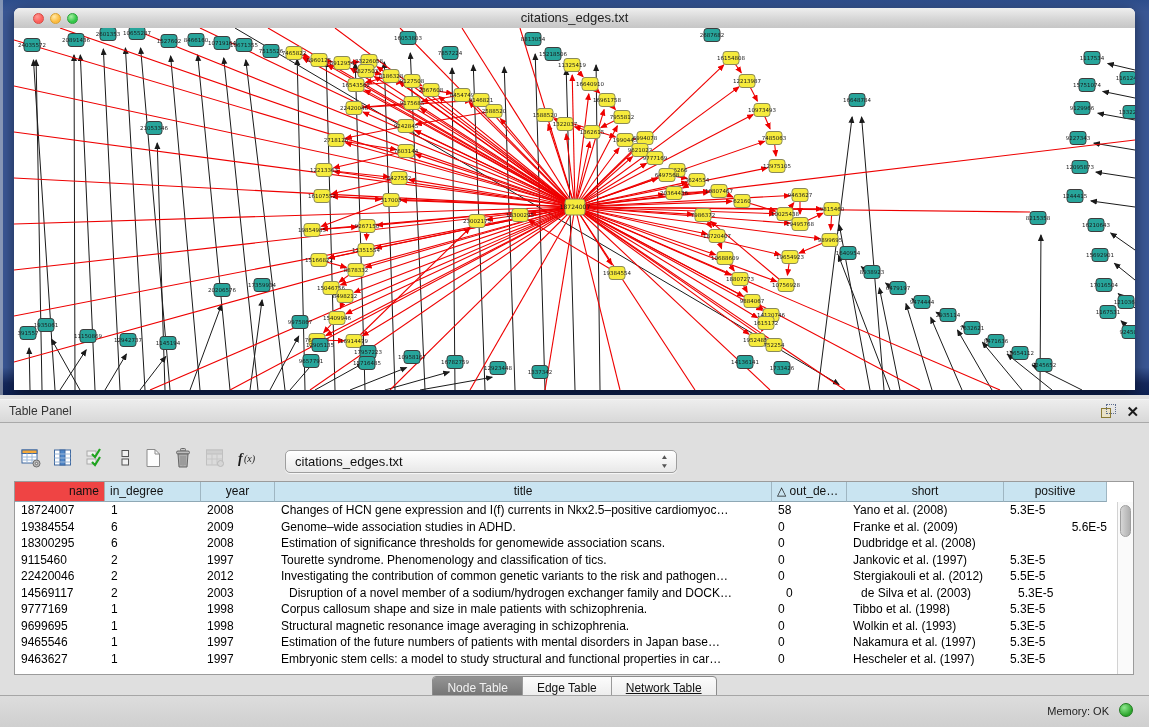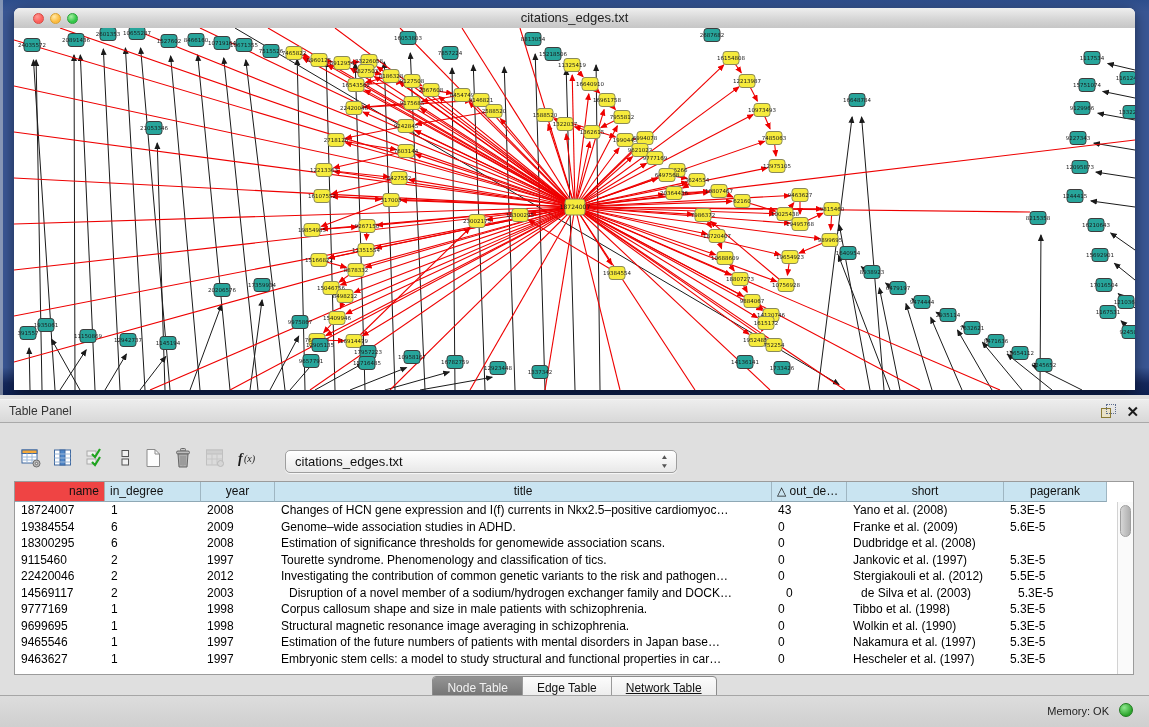--- a/index.html
+++ b/index.html
@@ -689,40 +689,40 @@
   </div>
 
   <div class="tablebox">
     <div class="thead" id="thead">
         <div class="th gray" style="width: 90px; text-align: right;">name</div>
         <div class="th" style="width: 96px; ">in_degree</div>
         <div class="th" style="width: 74px; text-align: center;">year</div>
         <div class="th" style="width: 497px; text-align: center;">title</div>
         <div class="th" style="width: 75px; text-align: left;">△ out_de…</div>
         <div class="th" style="width: 157px; text-align: center;">short</div>
-        <div class="th" style="width: 103px; text-align: center;">pagerank</div>
+        <div class="th" style="width: 103px; text-align: center;">positive</div>
       </div>
     <div id="tbody">
         <div class="trow">
           <div class="td" style="width: 90px;">18724007</div>
           <div class="td" style="width: 96px;">1</div>
           <div class="td" style="width: 74px;">2008</div>
           <div class="td" style="width: 497px;">Changes of HCN gene expression and I(f) currents in Nkx2.5–positive cardiomyoc…</div>
-          <div class="td" style="width: 75px;">43</div>
+          <div class="td" style="width: 75px;">58</div>
           <div class="td" style="width: 157px;">Yano et al. (2008)</div>
           <div class="td" style="width: 103px;">5.3E-5</div>
         </div>
         <div class="trow">
           <div class="td" style="width: 90px;">19384554</div>
           <div class="td" style="width: 96px;">6</div>
           <div class="td" style="width: 74px;">2009</div>
           <div class="td" style="width: 497px;">Genome–wide association studies in ADHD.</div>
           <div class="td" style="width: 75px;">0</div>
           <div class="td" style="width: 157px;">Franke et al. (2009)</div>
-          <div class="td" style="width: 103px;">5.6E-5</div>
+          <div class="td" style="width: 103px; text-align: right;">5.6E-5</div>
         </div>
         <div class="trow">
           <div class="td" style="width: 90px;">18300295</div>
           <div class="td" style="width: 96px;">6</div>
           <div class="td" style="width: 74px;">2008</div>
           <div class="td" style="width: 497px;">Estimation of significance thresholds for genomewide association scans.</div>
           <div class="td" style="width: 75px;">0</div>
           <div class="td" style="width: 157px;">Dudbridge et al. (2008)</div>
           <div class="td" style="width: 103px; margin-top: 40px;">5.9E-5</div>
         </div>
@@ -761,21 +761,21 @@
           <div class="td" style="width: 75px;">0</div>
           <div class="td" style="width: 157px;">Tibbo et al. (1998)</div>
           <div class="td" style="width: 103px;">5.3E-5</div>
         </div>
         <div class="trow">
           <div class="td" style="width: 90px;">9699695</div>
           <div class="td" style="width: 96px;">1</div>
           <div class="td" style="width: 74px;">1998</div>
           <div class="td" style="width: 497px;">Structural magnetic resonance image averaging in schizophrenia.</div>
           <div class="td" style="width: 75px;">0</div>
-          <div class="td" style="width: 157px;">Wolkin et al. (1990)</div>
+          <div class="td" style="width: 157px;">Wolkin et al. (1993)</div>
           <div class="td" style="width: 103px;">5.3E-5</div>
         </div>
         <div class="trow">
           <div class="td" style="width: 90px;">9465546</div>
           <div class="td" style="width: 96px;">1</div>
           <div class="td" style="width: 74px;">1997</div>
           <div class="td" style="width: 497px;">Estimation of the future numbers of patients with mental disorders in Japan base…</div>
           <div class="td" style="width: 75px;">0</div>
           <div class="td" style="width: 157px;">Nakamura et al. (1997)</div>
           <div class="td" style="width: 103px;">5.3E-5</div>

